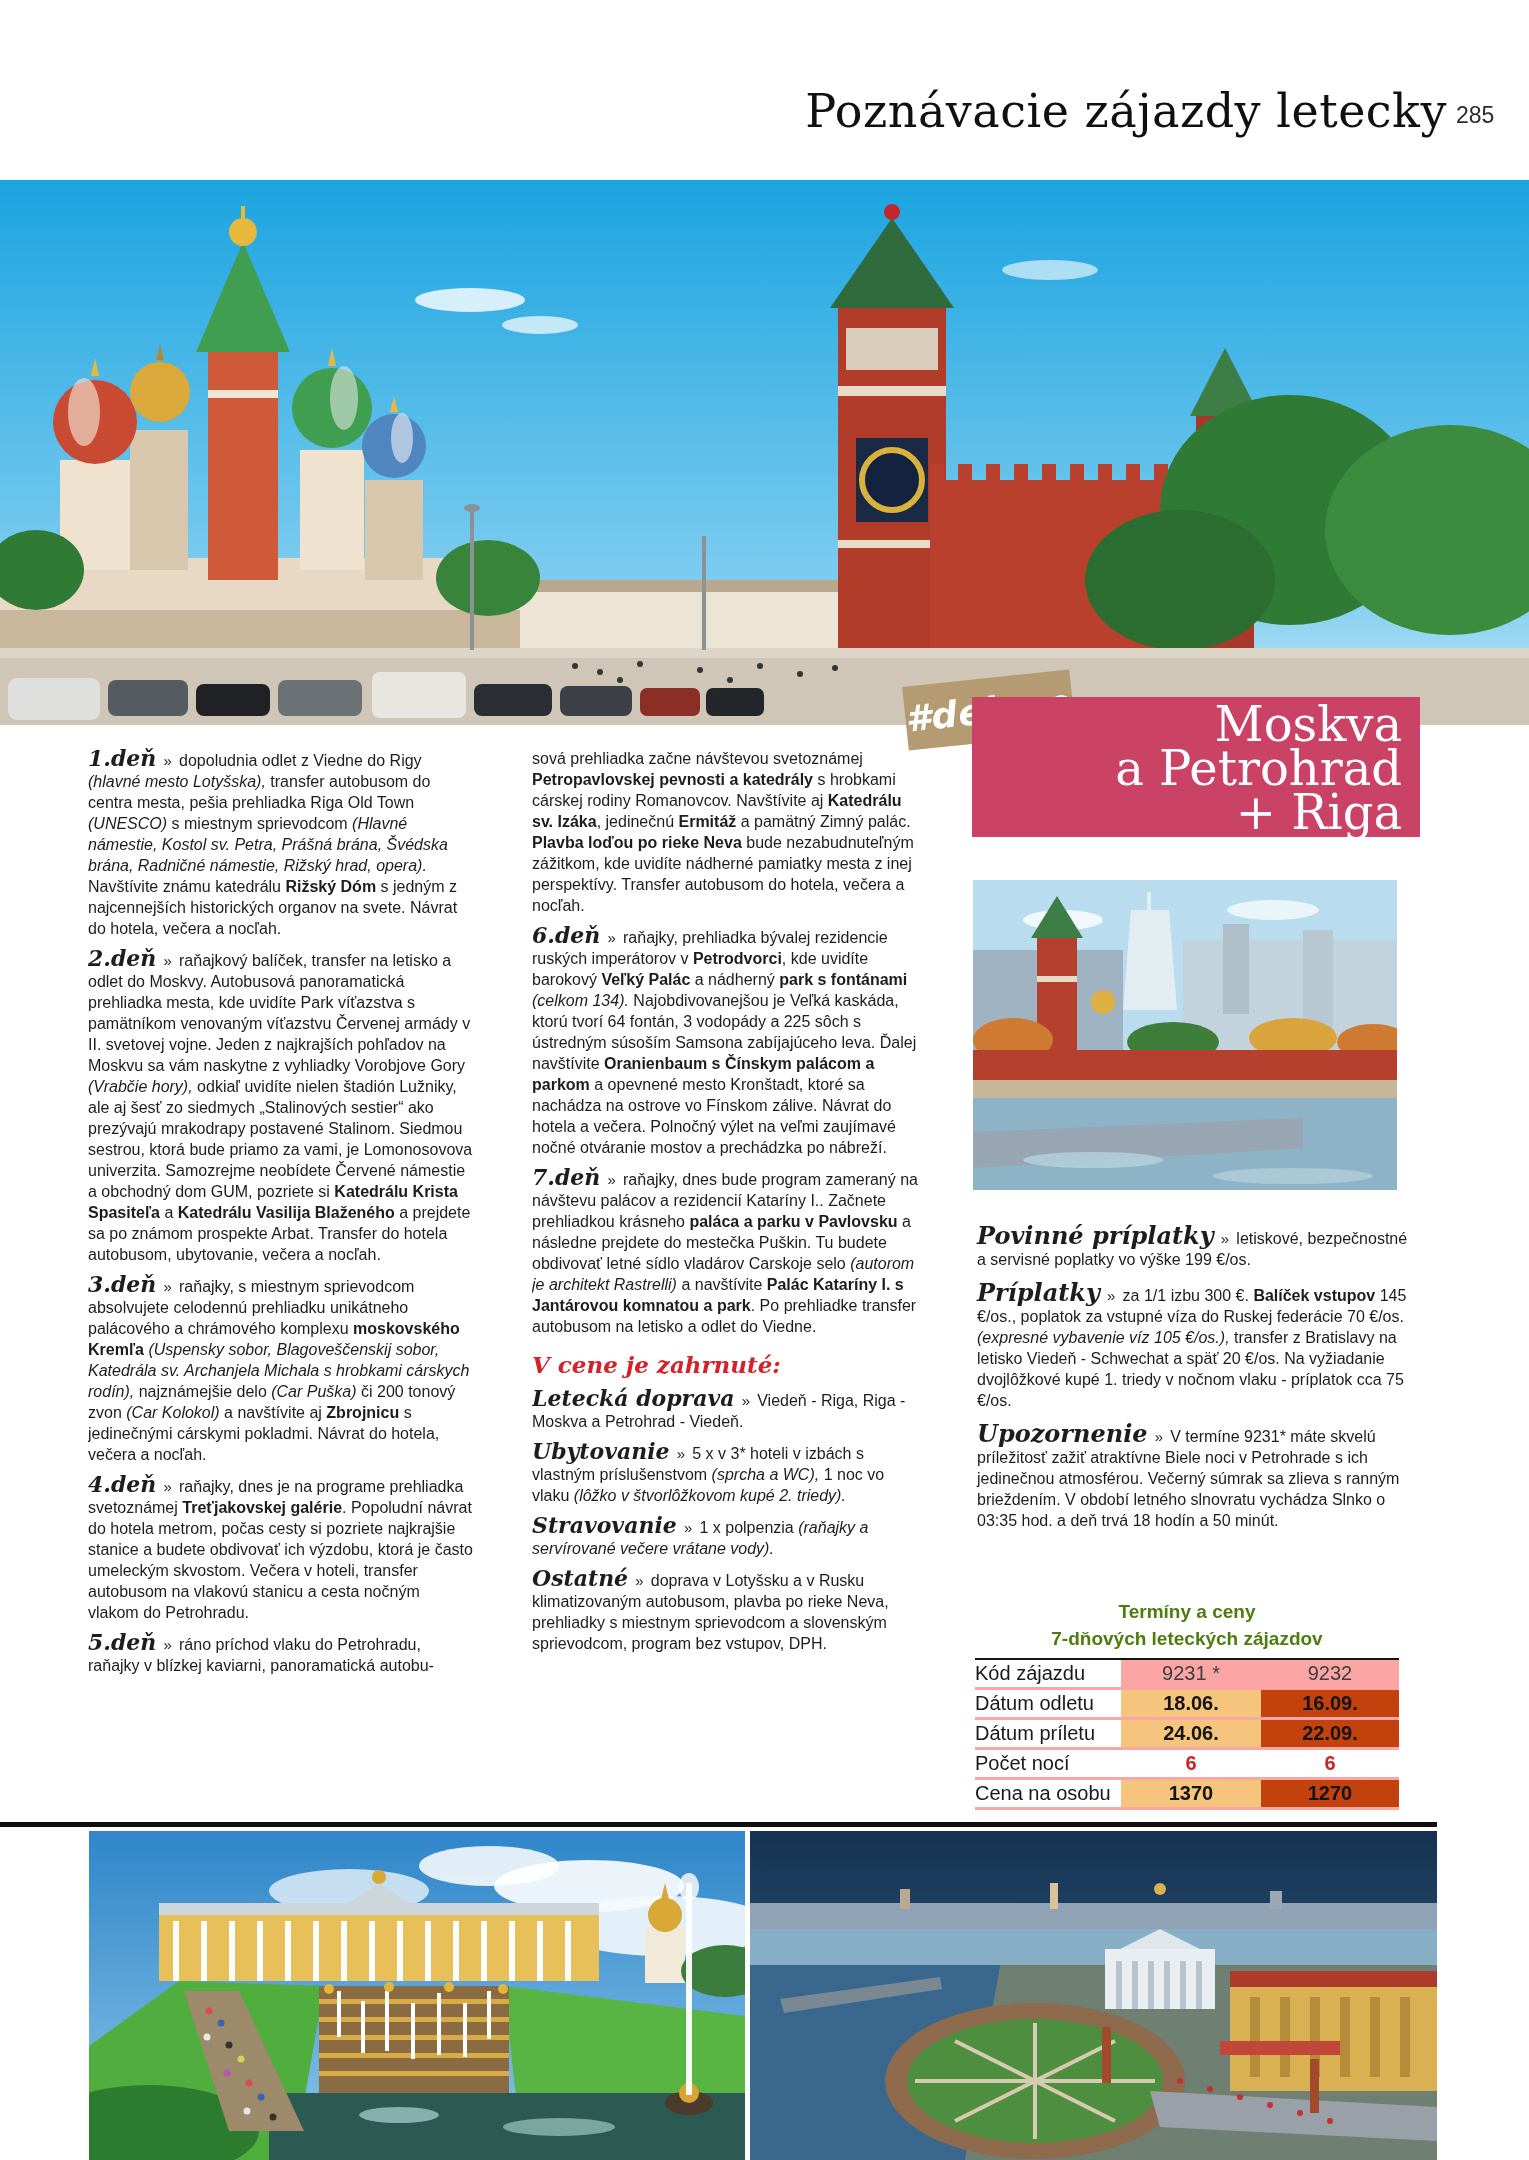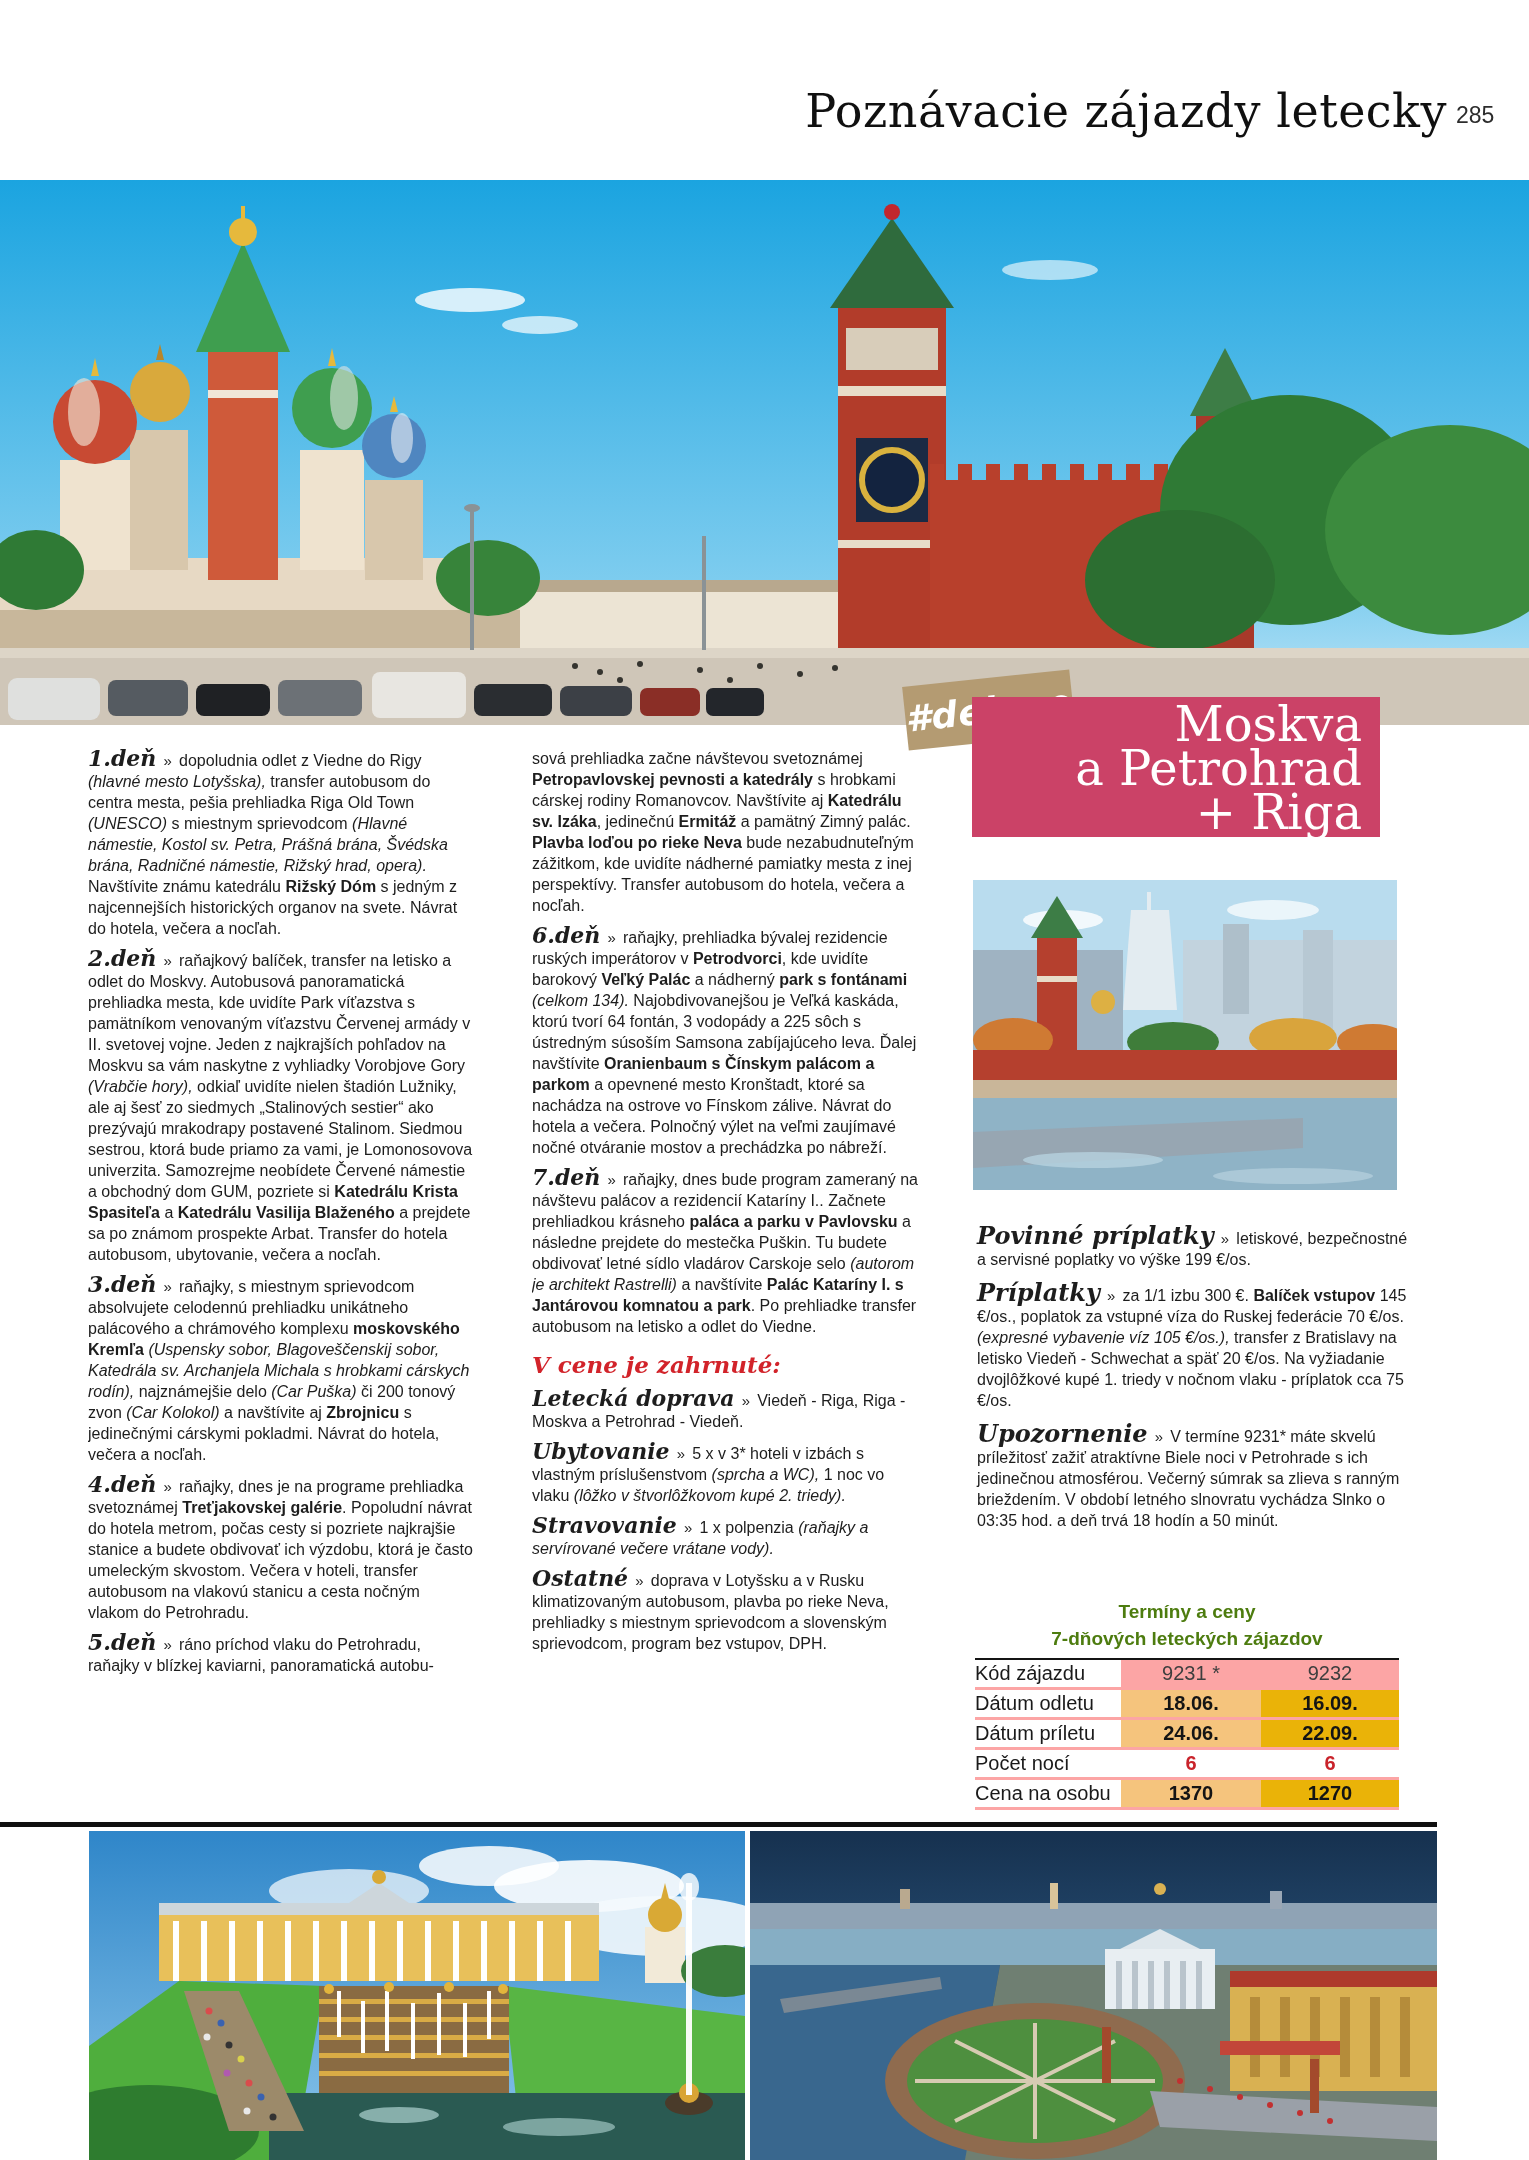--- a/index.html
+++ b/index.html
@@ -16,21 +16,21 @@
   .photo svg{display:block;width:100%;height:100%;}
   #hero-photo{left:0;top:180px;width:1529px;height:545px;}
   #river-photo{left:973px;top:880px;width:424px;height:310px;}
   #peterhof-photo{left:89px;top:1831px;width:656px;height:329px;}
   #aerial-photo{left:750px;top:1831px;width:687px;height:329px;}
 
   
   #deluxe-badge{position:absolute;left:905px;top:678px;width:168px;height:64px;
     background:#b49b72;transform:rotate(-6deg);display:flex;align-items:center;justify-content:center;
     color:#fff;font-family:"DejaVu Sans",sans-serif;font-style:italic;font-weight:700;font-size:36px;letter-spacing:1px;}
-  #hero-box{position:absolute;left:972px;top:697px;width:408px;height:140px;background:#cb4267;
+  #hero-box{position:absolute;left:972px;top:697px;width:448px;height:140px;background:#cb4267;
     color:#fff;text-align:right;padding:5px 18px 16px 0;font-family:"DejaVu Serif",serif;
     font-size:48px;line-height:44px;font-weight:400;}
   #hero-box .hl{white-space:nowrap;}
 
   
   .col{position:absolute;top:748px;height:1075px;overflow:hidden;}
   #col1{left:88px;width:386px;}
   #col2{left:532px;width:389px;}
   #col3-text{position:absolute;left:977px;top:1225px;width:443px;}
 
@@ -47,21 +47,21 @@
     font-size:23px;color:#d2232a;margin:14px 0 10px;}
 
   
   #table-title{position:absolute;left:975px;top:1598px;width:424px;text-align:center;
     color:#4d7c0f;font-weight:700;font-size:19px;line-height:27px;}
   #price-table{position:absolute;left:975px;top:1658px;width:424px;border-top:2px solid #141414;font-size:20px;}
   .trow{display:flex;height:30px;border-bottom:3px solid #fca5a5;align-items:stretch;}
   .tlabel{width:146px;display:flex;align-items:center;font-size:20px;color:#1a1a1a;background:#fff;}
   .tc{display:flex;align-items:center;justify-content:center;font-weight:700;color:#141414;}
   .tc.c1{width:140px;background:#f5c47d;}
-  .tc.c2{width:138px;background:#eab308;}
+  .tc.c2{width:138px;background:#c2410c;}
   .r0 .tc.c1,.r0 .tc.c2{background:#fca5a5;font-weight:400;color:#3e3e3e;}
   .r3 .tc.c1,.r3 .tc.c2{background:#fff;color:#c9232b;}
 
   
   #bottom-rule{position:absolute;left:0;top:1822px;width:1437px;height:5px;background:#101010;}
 </style>
 </head>
 <body>
 
 <div id="page-title">Poznávacie zájazdy letecky</div>

